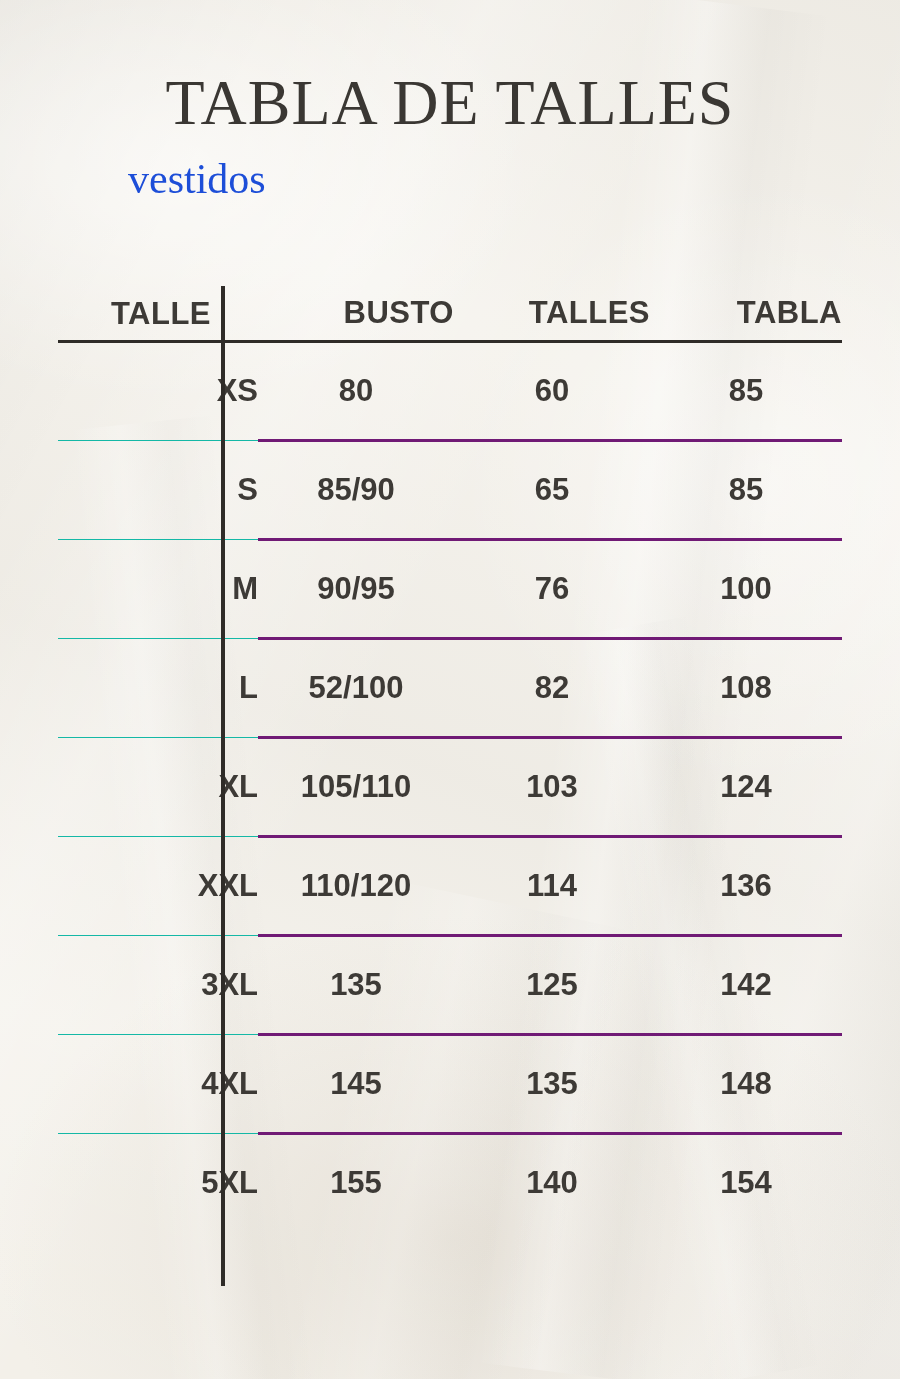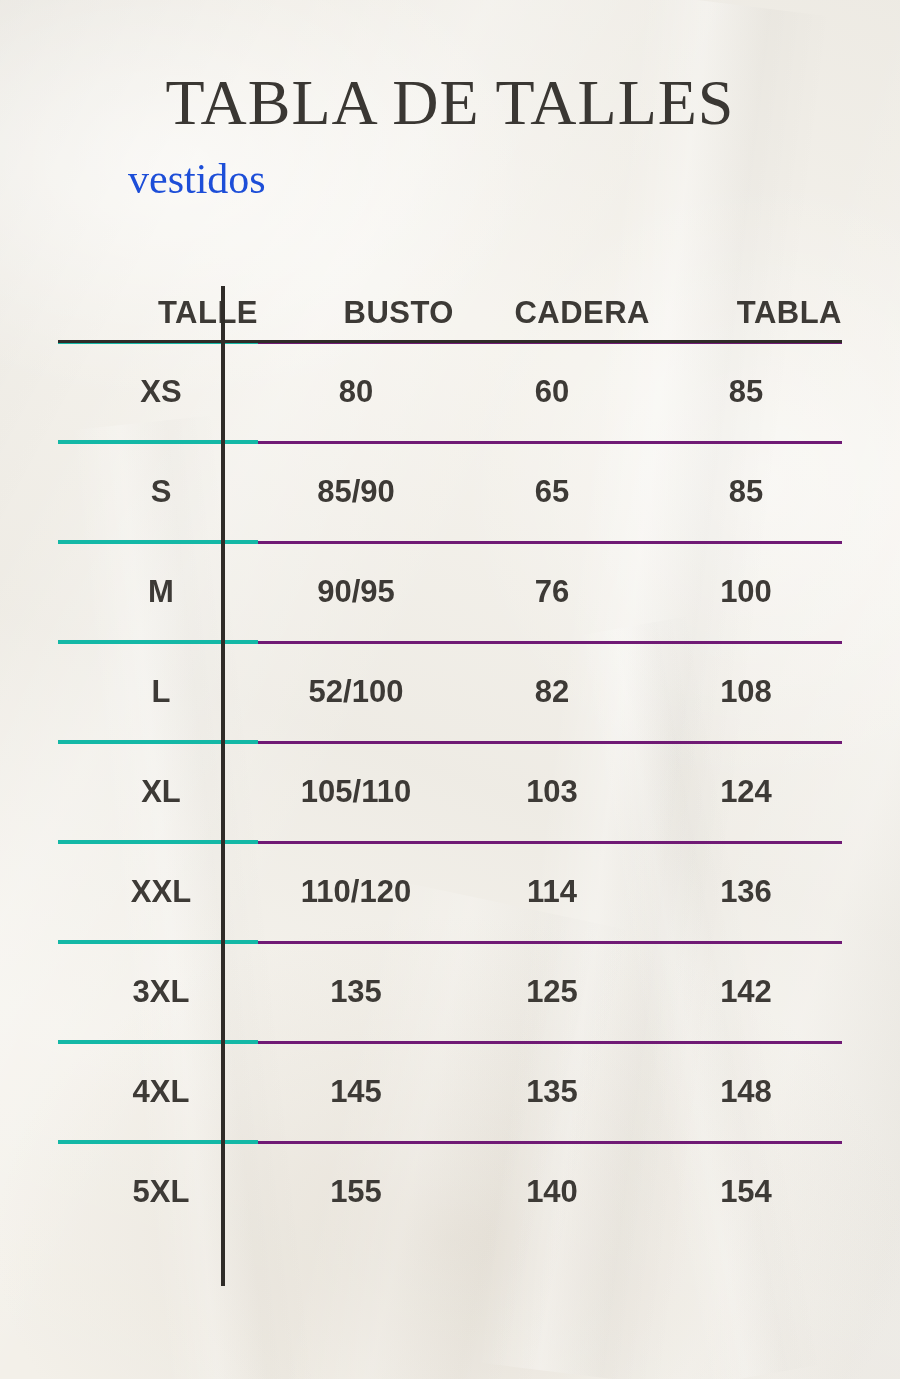--- a/index.html
+++ b/index.html
@@ -84,35 +84,35 @@
   }
   thead th {
     font-size: 31px;
     font-weight: bold;
     letter-spacing: 0.5px;
     height: 54px;
     vertical-align: middle;
     text-align: right;
   }
   thead th.size-col {
-    text-align: right;
+    text-align: center;
     padding-left: 6px;
   }
   tbody td {
     font-size: 31px;
     font-weight: bold;
     height: 96px;
     vertical-align: middle;
     text-align: center;
     border-top: 3px solid #701a75;
   }
   tbody td.size-col {
-    text-align: center;
+    text-align: right;
     padding-left: 6px;
-    border-top: 4px solid #14b8a6;
+    border-top: 1px solid #14b8a6;
     margin-left: 31px;
   }
   
   col.w-size { width: 200px; }
   col.w-b { width: 196px; }
   col.w-c { width: 196px; }
   col.w-h { width: 192px; }
 
   
   .head-rule {
@@ -155,21 +155,21 @@
       <colgroup>
         <col class="w-size">
         <col class="w-b">
         <col class="w-c">
         <col class="w-h">
       </colgroup>
       <thead>
         <tr>
           <th class="size-col">TALLE</th>
           <th>BUSTO</th>
-          <th>CADERA</th>
+          <th>TALLES</th>
           <th>TABLA</th>
         </tr>
       </thead>
       <tbody>
         <tr>
           <td class="size-col">XS</td>
           <td>80</td>
           <td>60</td>
           <td>85</td>
         </tr>

